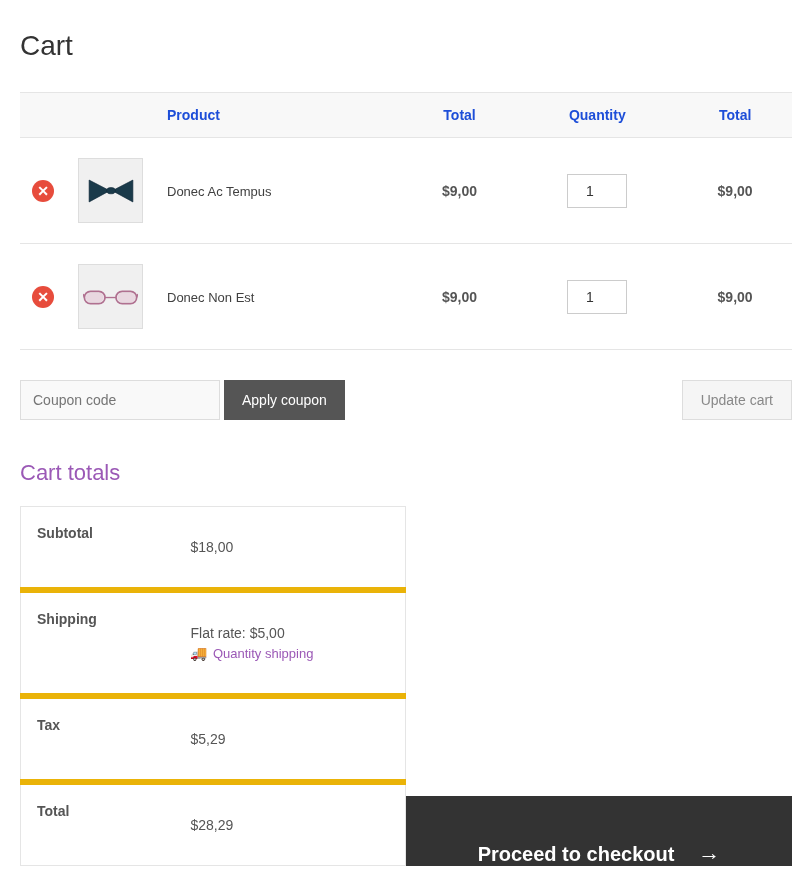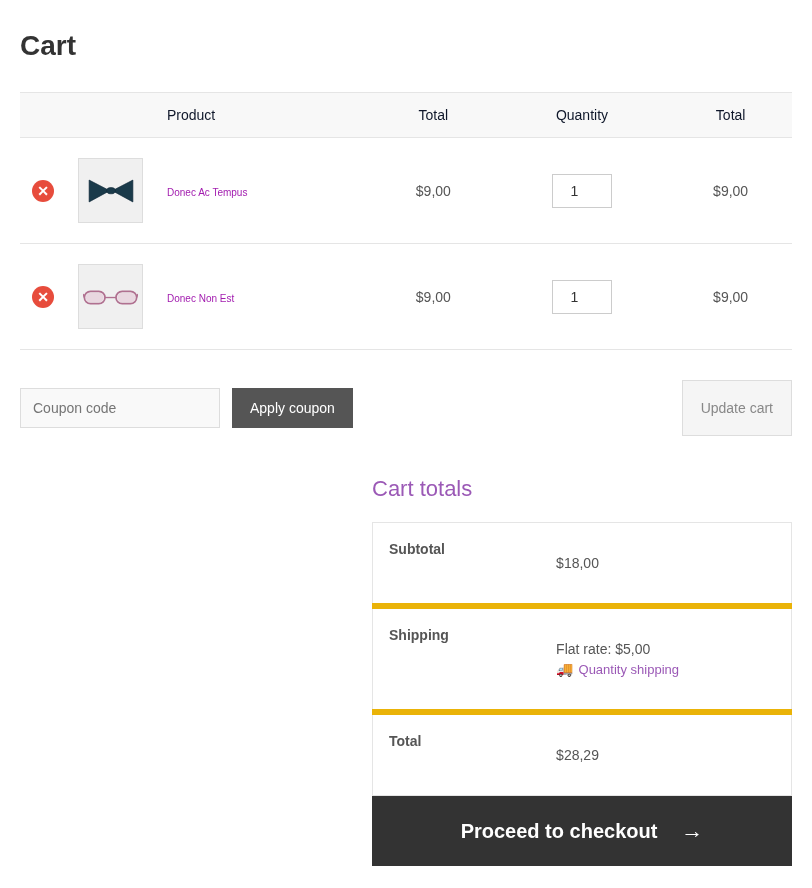--- a/index.html
+++ b/index.html
@@ -6,42 +6,42 @@
     body {
       font-family: Arial, sans-serif;
       background: #fff;
       color: #333;
       padding: 30px 20px;
       max-width: 812px;
     }
 
     h1.page-title {
       font-size: 28px;
-      font-weight: 700;
+      font-weight: 400;
       color: #333;
       margin-bottom: 30px;
     }
 
     .cart-table {
       width: 100%;
       border-collapse: collapse;
       margin-bottom: 30px;
     }
 
     .cart-table thead tr {
       background: #f8f8f8;
       border-top: 1px solid #e5e5e5;
       border-bottom: 1px solid #e5e5e5;
     }
 
     .cart-table thead th {
       padding: 14px 12px;
       font-size: 14px;
-      font-weight: 400;
-      color: #0f172a;
+      font-weight: 700;
+      color: #1d4ed8;
       text-align: left;
     }
 
     .cart-table thead th.col-price,
     .cart-table thead th.col-quantity,
     .cart-table thead th.col-total {
       text-align: center;
     }
 
     .cart-table tbody tr {
@@ -97,30 +97,31 @@
       width: 50px;
       height: 30px;
     }
 
     .glasses-svg {
       width: 55px;
       height: 25px;
     }
 
     .product-name {
-      color: #a21caf;
-      font-size: 10px;
+      color: #404040;
+      font-size: 13px;
       text-decoration: none;
     }
 
     .product-price,
     .product-total {
       text-align: center;
       font-size: 14px;
       color: #555;
+      font-weight: bold;
     }
 
     .product-quantity {
       text-align: center;
     }
 
     .qty-input {
       width: 60px;
       height: 34px;
       border: 1px solid #ccc;
@@ -131,21 +132,21 @@
 
     .coupon-row {
       display: flex;
       align-items: center;
       justify-content: space-between;
       margin-bottom: 40px;
     }
 
     .coupon-left {
       display: flex;
-      gap: 12px;
+      gap: 4px;
     }
 
     .coupon-input {
       width: 200px;
       height: 40px;
       border: 1px solid #ddd;
       padding: 0 12px;
       font-size: 14px;
       color: #999;
       background: #f9f9f9;
@@ -157,21 +158,21 @@
       padding: 0 18px;
       background: #555;
       color: #fff;
       border: none;
       font-size: 14px;
       cursor: pointer;
       white-space: nowrap;
     }
 
     .update-cart-btn {
-      height: 56px;
+      height: 40px;
       padding: 0 18px;
       background: #f5f5f5;
       color: #888;
       border: 1px solid #ddd;
       font-size: 14px;
       cursor: pointer;
     }
 
     .cart-totals-section {
       display: flex;
@@ -243,34 +244,34 @@
     .checkout-btn {
       width: 420px;
       height: 70px;
       background: #333;
       color: #fff;
       border: none;
       font-size: 20px;
       font-weight: 700;
       cursor: pointer;
       display: flex;
-      align-items: center;
+      align-items: flex-end;
       justify-content: center;
       gap: 24px;
       margin-top: 0;
     }
 
     .checkout-arrow {
       font-size: 22px;
     }
 
     .cart-totals-section {
       width: 100%;
       display: flex;
-      flex-direction: column;
+      flex-direction: row;
       align-items: flex-end;
     }
   </style>
 </head>
 <body>
 
 <h1 class="page-title">Cart</h1>
 
 <table class="cart-table">
   <thead>
@@ -349,20 +350,24 @@
         <th>Shipping</th>
         <td>
           <span class="shipping-rate">Flat rate: $5,00</span>
           <a href="#" class="calculate-shipping-link">
             <span class="truck-icon">🚚</span>
             <span>Quantity shipping</span>
           </a>
         </td>
       </tr>
       <tr>
+        <th>Tax</th>
+        <td>$5,29</td>
+      </tr>
+      <tr>
         <th>Total</th>
         <td>$28,29</td>
       </tr>
     </tbody>
       </table>
   </div>
 
   <button class="checkout-btn">
     <span>Proceed to checkout</span>
     <span class="checkout-arrow">→</span>

